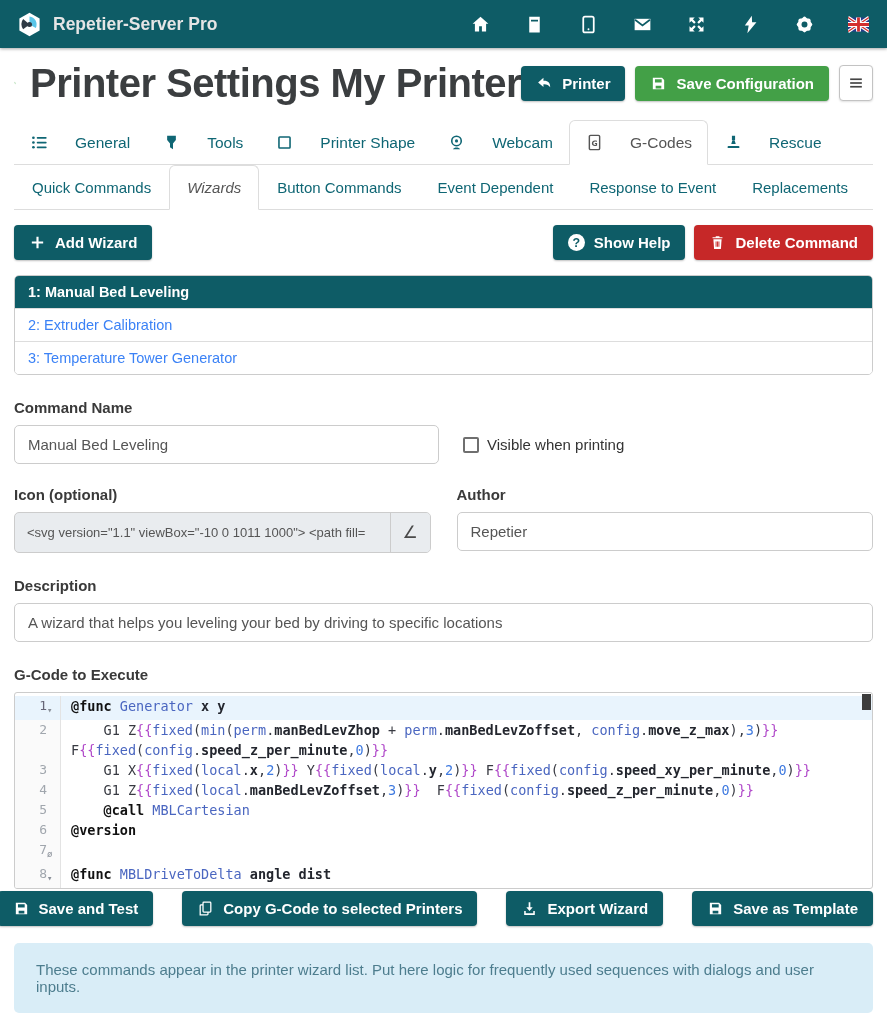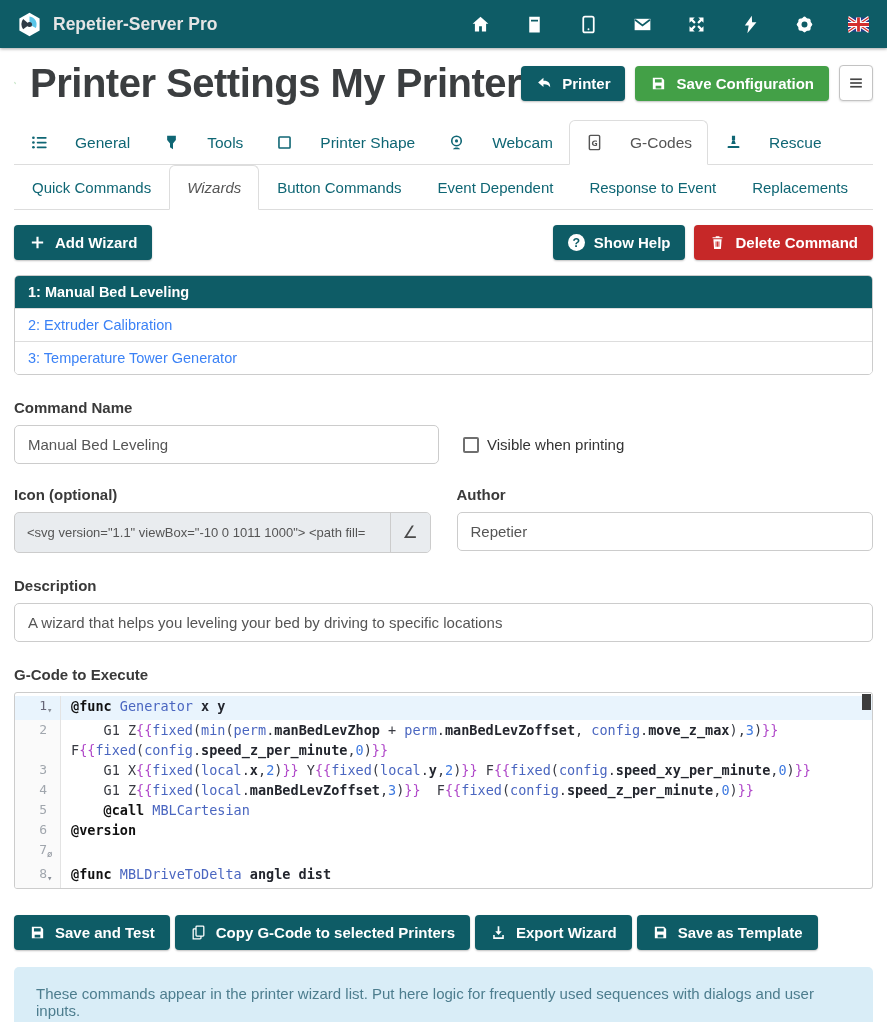--- a/index.html
+++ b/index.html
@@ -119,21 +119,21 @@
     font-family:"DejaVu Sans Mono", monospace; font-size:13.5px; line-height:20px;
     white-space:pre-wrap; word-break:break-word; color:#383a42;
   }
   .tk-k { color:#111; font-weight:bold; }
   .tk-f { color:#4a66c0; }
   .tk-b { color:#b049c9; }
   .tk-n { color:#3f7ae0; }
   .tk-v { color:#23262e; font-weight:bold; }
   .ed-scrollthumb { position:absolute; top:1px; right:1px; width:9px; height:16px; background:#3c3c3c; }
   
-  .actions-row { display:flex; justify-content:flex-start; gap:5px; margin-top:26px; }
+  .actions-row { display:flex; justify-content:flex-end; gap:29px; margin-top:2px; }
   .info-box {
     margin-top:17px; background: var(--infobg); border-radius:5px; padding:18px 22px;
     color:#4d7d8e; font-size:15px;
   }
 </style>
 </head>
 <body>
 
 <nav class="navbar">
   <div class="brand">

